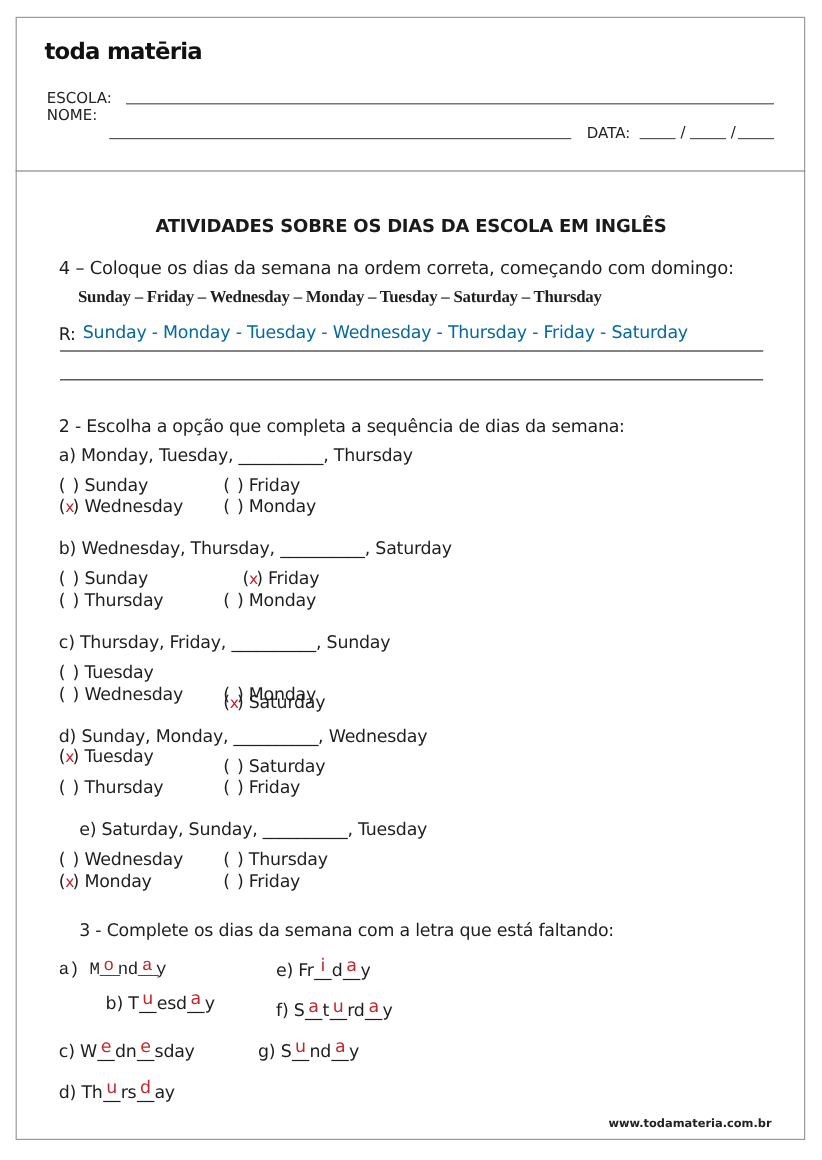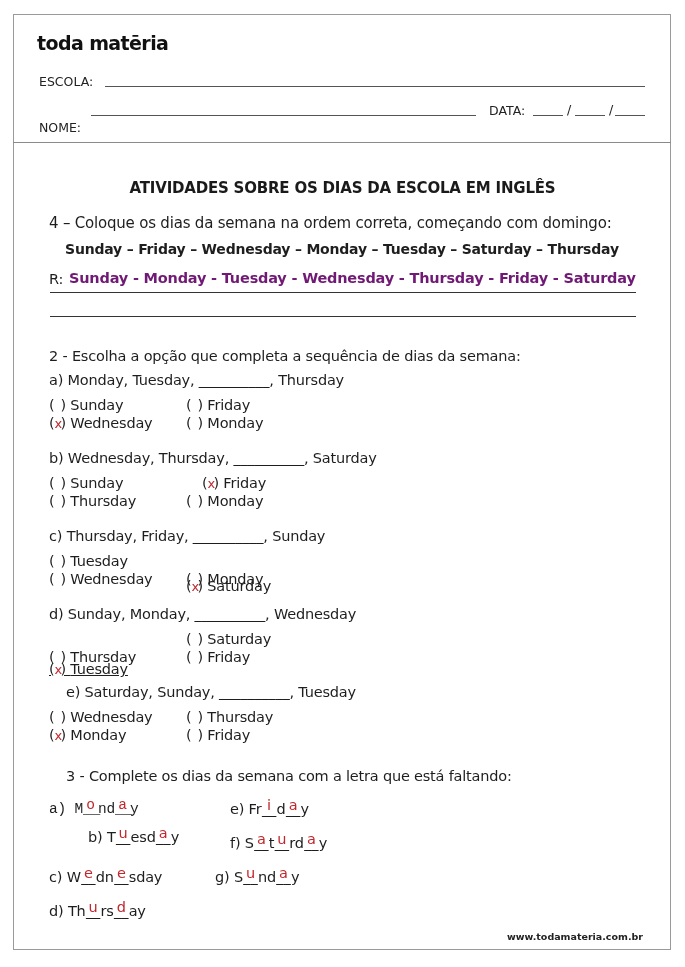--- a/index.html
+++ b/index.html
@@ -10,41 +10,41 @@
   .frame {
     position: absolute; left: 13px; top: 14px; width: 658px; height: 936px;
     border: 1.5px solid #9a9a9a; box-sizing: border-box;
   }
   .divider { position: absolute; left: 13px; top: 142px; width: 658px; height: 0; border-top: 1.5px solid #8a8a8a; }
   .logo { position: absolute; left: 37px; top: 32px; font-size: 19px; font-weight: bold; letter-spacing: -0.6px; color: #111; }
   .hdr-label { position: absolute; font-size: 12.5px; color: #222; }
   .hline { position: absolute; height: 0; border-top: 1px solid #555; }
   .title { position: absolute; left: 0; width: 685px; top: 179px; text-align: center; font-size: 15px; font-weight: bold; color: #1a1a1a; letter-spacing: -0.2px; }
   .txt { position: absolute; font-size: 14.5px; color: #1e1e1e; white-space: nowrap; letter-spacing: -0.2px; }
-  .bold { font-weight: bold; }
-  .red { color: #701a75; font-weight: bold; }
+  .bold { font-weight: bold; font-family: Liberation Serif, serif; }
+  .red { color: #0369a1; }
   .opt { position: absolute; font-size: 14.5px; color: #1e1e1e; white-space: nowrap; letter-spacing: -0.2px; }
   .mark { color: #c1272d; font-size: 13px; }
   .blank { display: inline-block; position: relative; width: 15px; text-align: center; }
   .blank .u { color: #1e1e1e; }
   .blank .l { position: absolute; left: 0; right: 0; top: -4px; color: #c1272d; text-align: center; }
   .footer { position: absolute; right: 42px; top: 931px; font-size: 9.5px; font-weight: bold; color: #222; }
 </style>
 </head>
 <body>
 
 <div class="frame"></div>
 <div class="divider"></div>
 
 <div class="logo">toda matēria</div>
 
 <span class="hdr-label" style="left:39px;top:74px">ESCOLA:</span>
 <div class="hline" style="left:105px;top:86px;width:540px"></div>
 
-<span class="hdr-label" style="left:39px;top:120px">NOME:</span>
+<span class="hdr-label" style="left:39px;top:88px">NOME:</span>
 <div class="hline" style="left:91px;top:115px;width:385px"></div>
 
 <span class="hdr-label" style="left:489px;top:103px">DATA:</span>
 <div class="hline" style="left:533px;top:115px;width:30px"></div>
 <span class="hdr-label" style="left:567px;top:102px">/</span>
 <div class="hline" style="left:575px;top:115px;width:30px"></div>
 <span class="hdr-label" style="left:609px;top:102px">/</span>
 <div class="hline" style="left:615px;top:115px;width:30px"></div>
 
 <div class="title">ATIVIDADES SOBRE OS DIAS DA ESCOLA EM INGLÊS</div>
@@ -68,21 +68,21 @@
     <div class="opt" style="left: 49px; top: 475px;"><span>(</span><span class="mark" style="display: inline-block; width: 6px; text-align: center;"> </span><span>) </span><span>Sunday</span></div>
     <div class="opt" style="left: 186px; top: 475px; margin-left: 16px;"><span>(</span><span class="mark" style="display: inline-block; width: 6px; text-align: center;">x</span><span>) </span><span>Friday</span></div>
     <div class="opt" style="left: 49px; top: 493px;"><span>(</span><span class="mark" style="display: inline-block; width: 6px; text-align: center;"> </span><span>) </span><span>Thursday</span></div>
     <div class="opt" style="left: 186px; top: 493px;"><span>(</span><span class="mark" style="display: inline-block; width: 6px; text-align: center;"> </span><span>) </span><span>Monday</span></div>
     <div class="txt" style="left: 49px; top: 528px;">c) Thursday, Friday, __________, Sunday</div>
     <div class="opt" style="left: 49px; top: 553px;"><span>(</span><span class="mark" style="display: inline-block; width: 6px; text-align: center;"> </span><span>) </span><span>Tuesday</span></div>
     <div class="opt" style="left: 186px; top: 578px;"><span>(</span><span class="mark" style="display: inline-block; width: 6px; text-align: center;">x</span><span>) </span><span>Saturday</span></div>
     <div class="opt" style="left: 49px; top: 571px;"><span>(</span><span class="mark" style="display: inline-block; width: 6px; text-align: center;"> </span><span>) </span><span>Wednesday</span></div>
     <div class="opt" style="left: 186px; top: 571px;"><span>(</span><span class="mark" style="display: inline-block; width: 6px; text-align: center;"> </span><span>) </span><span>Monday</span></div>
     <div class="txt" style="left: 49px; top: 606px;">d) Sunday, Monday, __________, Wednesday</div>
-    <div class="opt" style="left: 49px; top: 661px; text-decoration: underline;"><span>(</span><span class="mark" style="display: inline-block; width: 6px; text-align: center;">x</span><span>) </span><span>Tuesday</span></div>
+    <div class="opt" style="left: 49px; top: 623px;"><span>(</span><span class="mark" style="display: inline-block; width: 6px; text-align: center;">x</span><span>) </span><span>Tuesday</span></div>
     <div class="opt" style="left: 186px; top: 631px;"><span>(</span><span class="mark" style="display: inline-block; width: 6px; text-align: center;"> </span><span>) </span><span>Saturday</span></div>
     <div class="opt" style="left: 49px; top: 649px;"><span>(</span><span class="mark" style="display: inline-block; width: 6px; text-align: center;"> </span><span>) </span><span>Thursday</span></div>
     <div class="opt" style="left: 186px; top: 649px;"><span>(</span><span class="mark" style="display: inline-block; width: 6px; text-align: center;"> </span><span>) </span><span>Friday</span></div>
     <div class="txt" style="left: 66px; top: 684px;">e) Saturday, Sunday, __________, Tuesday</div>
     <div class="opt" style="left: 49px; top: 709px;"><span>(</span><span class="mark" style="display: inline-block; width: 6px; text-align: center;"> </span><span>) </span><span>Wednesday</span></div>
     <div class="opt" style="left: 186px; top: 709px;"><span>(</span><span class="mark" style="display: inline-block; width: 6px; text-align: center;"> </span><span>) </span><span>Thursday</span></div>
     <div class="opt" style="left: 49px; top: 727px;"><span>(</span><span class="mark" style="display: inline-block; width: 6px; text-align: center;">x</span><span>) </span><span>Monday</span></div>
     <div class="opt" style="left: 186px; top: 727px;"><span>(</span><span class="mark" style="display: inline-block; width: 6px; text-align: center;"> </span><span>) </span><span>Friday</span></div>
   </div>
 

